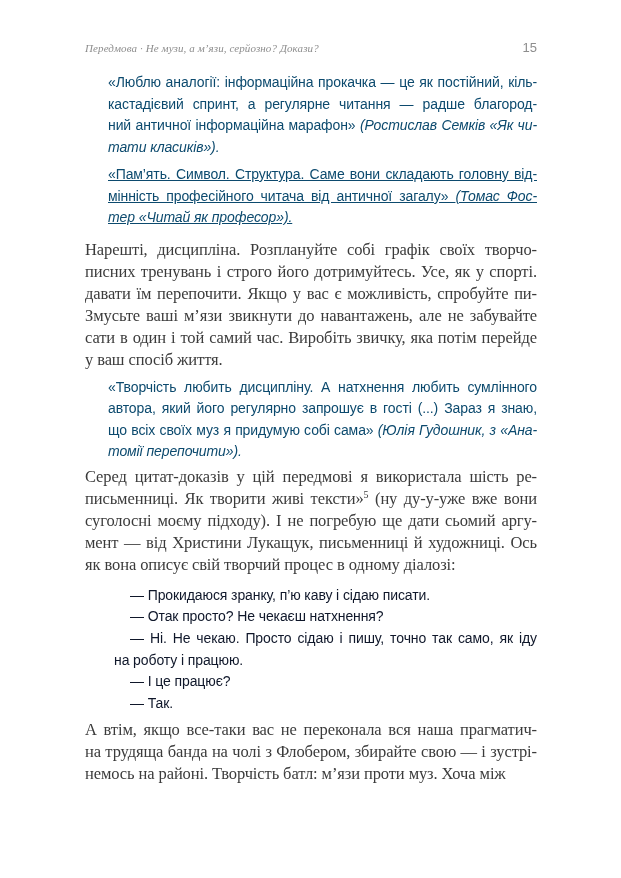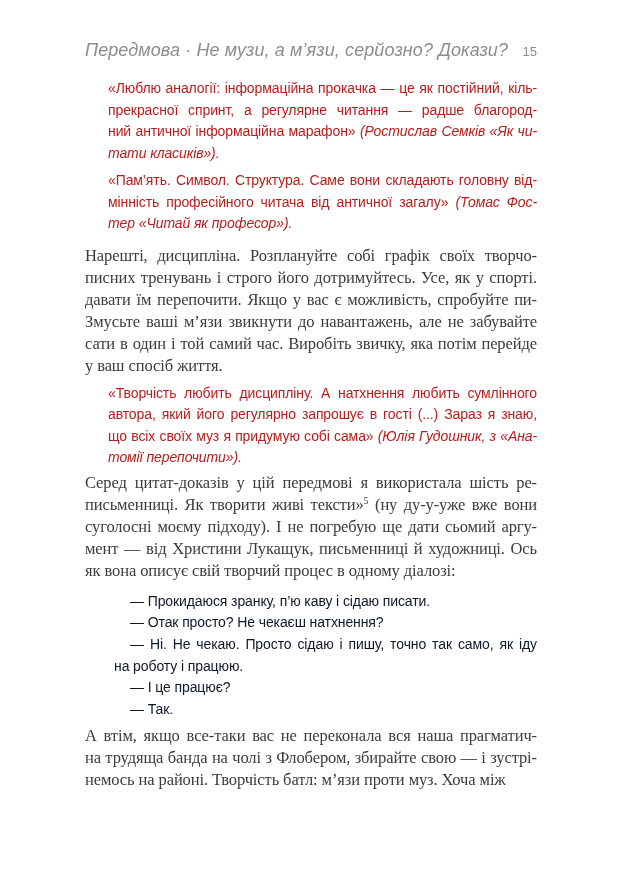--- a/index.html
+++ b/index.html
@@ -14,74 +14,74 @@
     padding: 40px 84px 0 85px;
     background: #ffffff;
   }
   
   .runhead {
     display: flex; justify-content: space-between; align-items: baseline;
     margin-bottom: 17px;
     font-family: "Liberation Sans", sans-serif;
     color: #8d8d8d;
   }
-  .runhead .title { font-style: italic; font-size: 18px; letter-spacing: 0.1px; }
+  .runhead .title { font-style: italic; font-size: 11px; letter-spacing: 0.1px; font-family: Liberation Serif, serif; }
   .runhead .pagenum { font-size: 13px; font-style: normal; }
 
   
   .line { display: block; }
   .j { text-align: justify; text-align-last: justify; -moz-text-align-last: justify; }
 
   
   .para { font-size: 16.5px; line-height: 22px; letter-spacing: -0.1px; }
   .para .line { height: 22px; }
 
   
   .quote {
     margin-left: 23px;
     font-family: "Liberation Sans", sans-serif;
     font-size: 14px; line-height: 21.5px;
-    color: #b91c1c; letter-spacing: -0.1px;
+    color: #0c4a6e; letter-spacing: -0.1px;
   }
   .quote .line { height: 21.5px; }
   .attr { font-style: italic; }
 
   
   .dialog {
     margin-left: 29px;
     font-family: "Liberation Sans", sans-serif;
     font-size: 14px; line-height: 21.7px;
     color: #0f172a; letter-spacing: -0.1px;
   }
   .dialog .line { height: 21.7px; }
   .indent { padding-left: 16px; }
 
   .fnref {
     font-size: 10px; vertical-align: super; line-height: 0;
   }
 
   .mb6 { margin-bottom: 6px; }
-  .mb10 { margin-bottom: 10px; }
+  .mb10 { margin-bottom: 10px; text-decoration: underline; }
   .mb3 { margin-bottom: 3px; }
   .mb9 { margin-bottom: 9px; }
   .mb4 { margin-bottom: 4px; }
 </style>
 </head>
 <body>
 
 <div class="page">
 
   <div class="runhead">
     <span class="title">Передмова · Не музи, а м’язи, серйозно? Докази?</span>
     <span class="pagenum">15</span>
   </div>
 
   <div class="quote mb6">
     <span class="line j">«Люблю аналогії: інформаційна прокачка — це як постійний, кіль-</span>
-    <span class="line j">прекрасної спринт, а регулярне читання — радше благород-</span>
+    <span class="line j">кастадієвий спринт, а регулярне читання — радше благород-</span>
     <span class="line j"><span>ний античної інформаційна марафон» </span><span class="attr">(Ростислав Семків «Як чи-</span></span>
     <span class="line attr">тати класиків»).</span>
   </div>
 
   <div class="quote mb10">
     <span class="line j">«Пам’ять. Символ. Структура. Саме вони складають головну від-</span>
     <span class="line j"><span>мінність професійного читача від античної загалу» </span><span class="attr">(Томас Фос-</span></span>
     <span class="line attr">тер «Читай як професор»).</span>
   </div>
 

